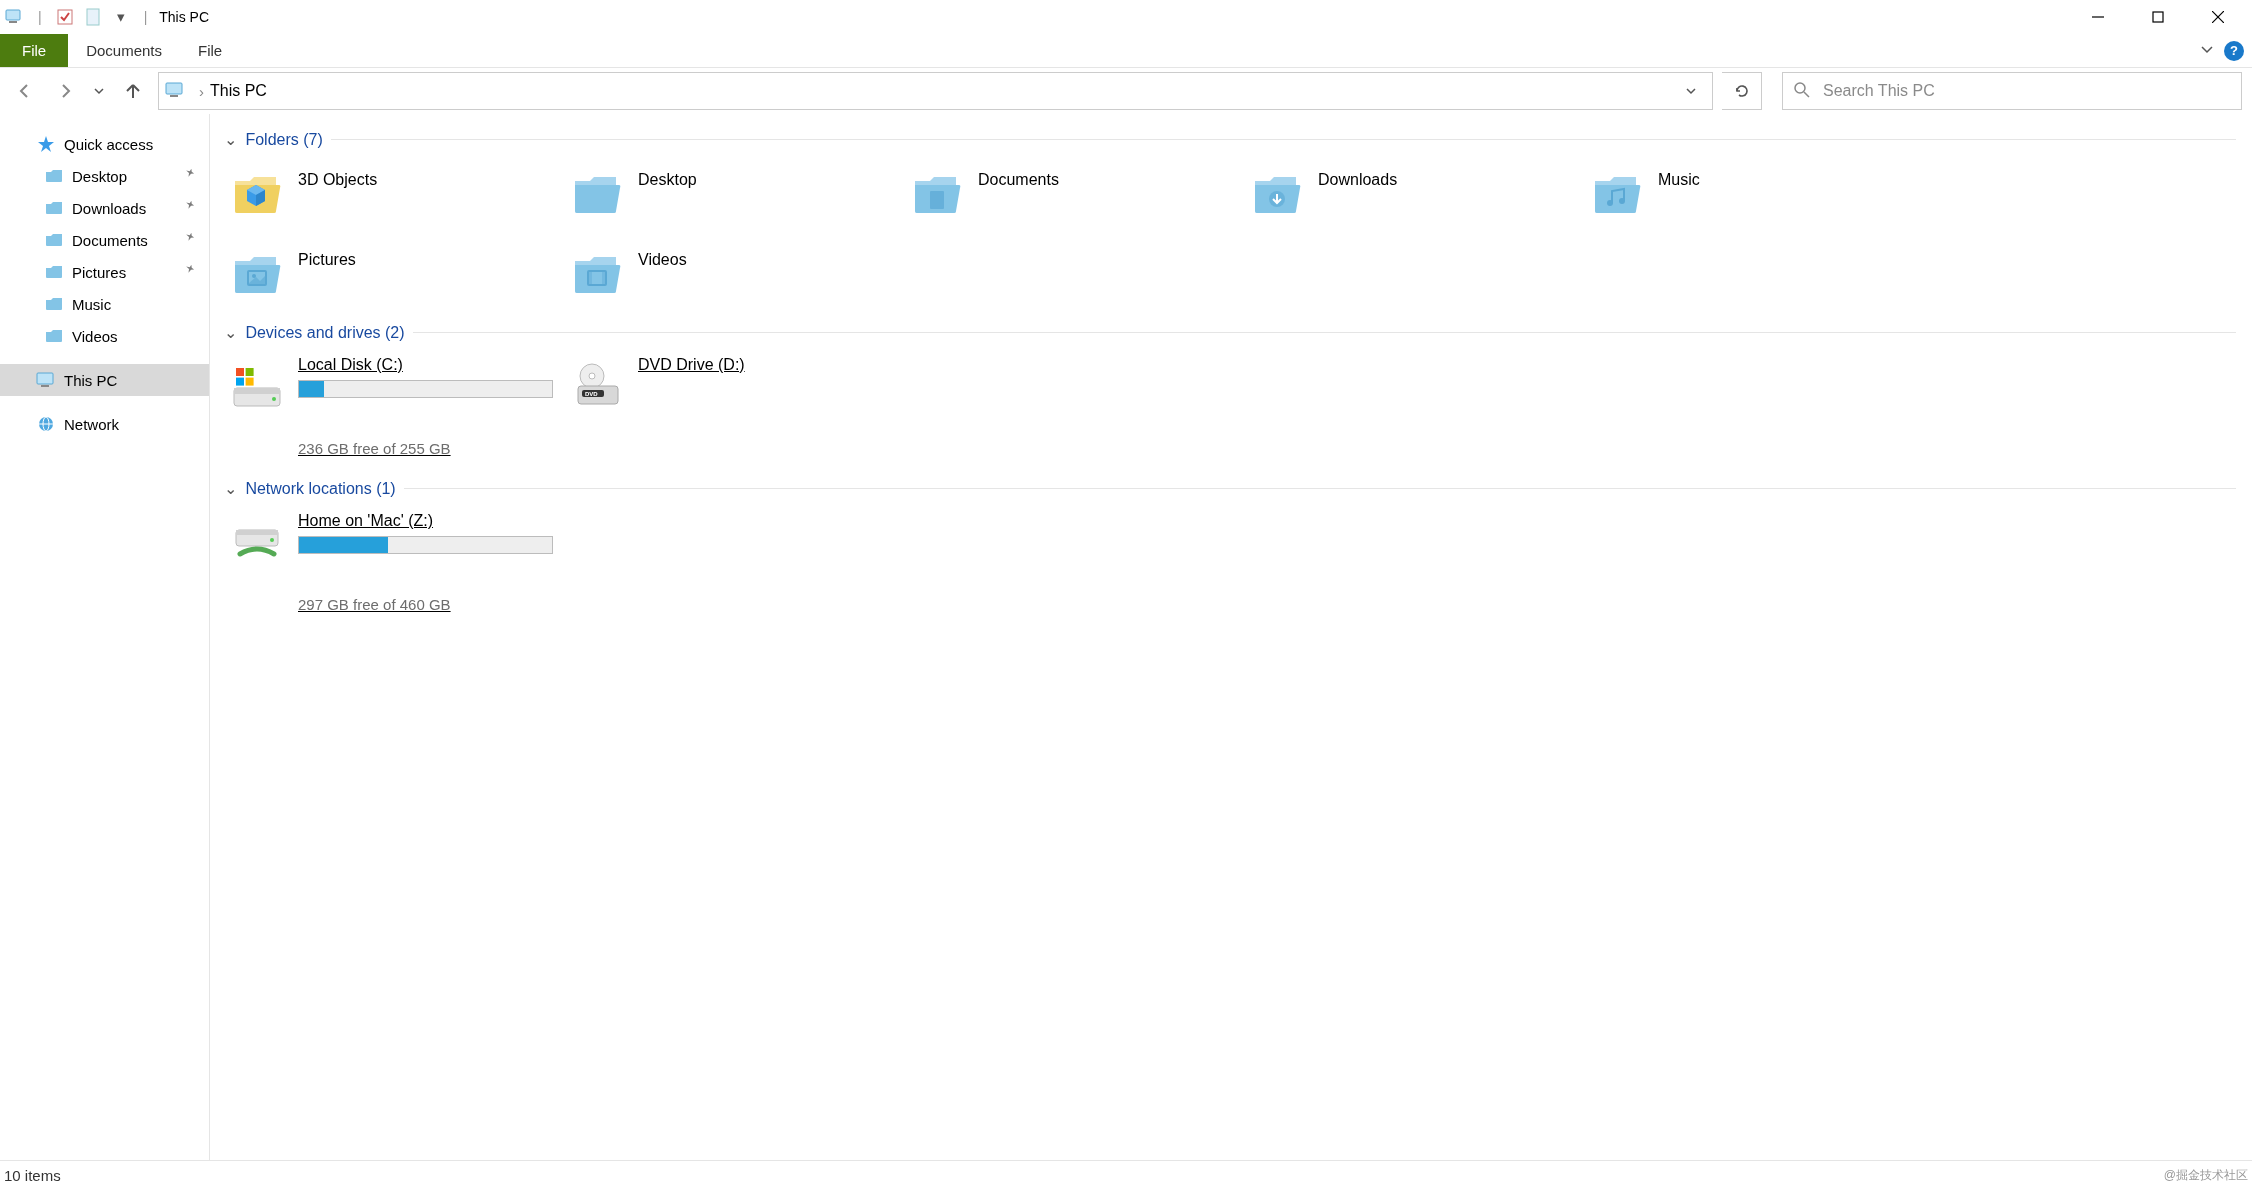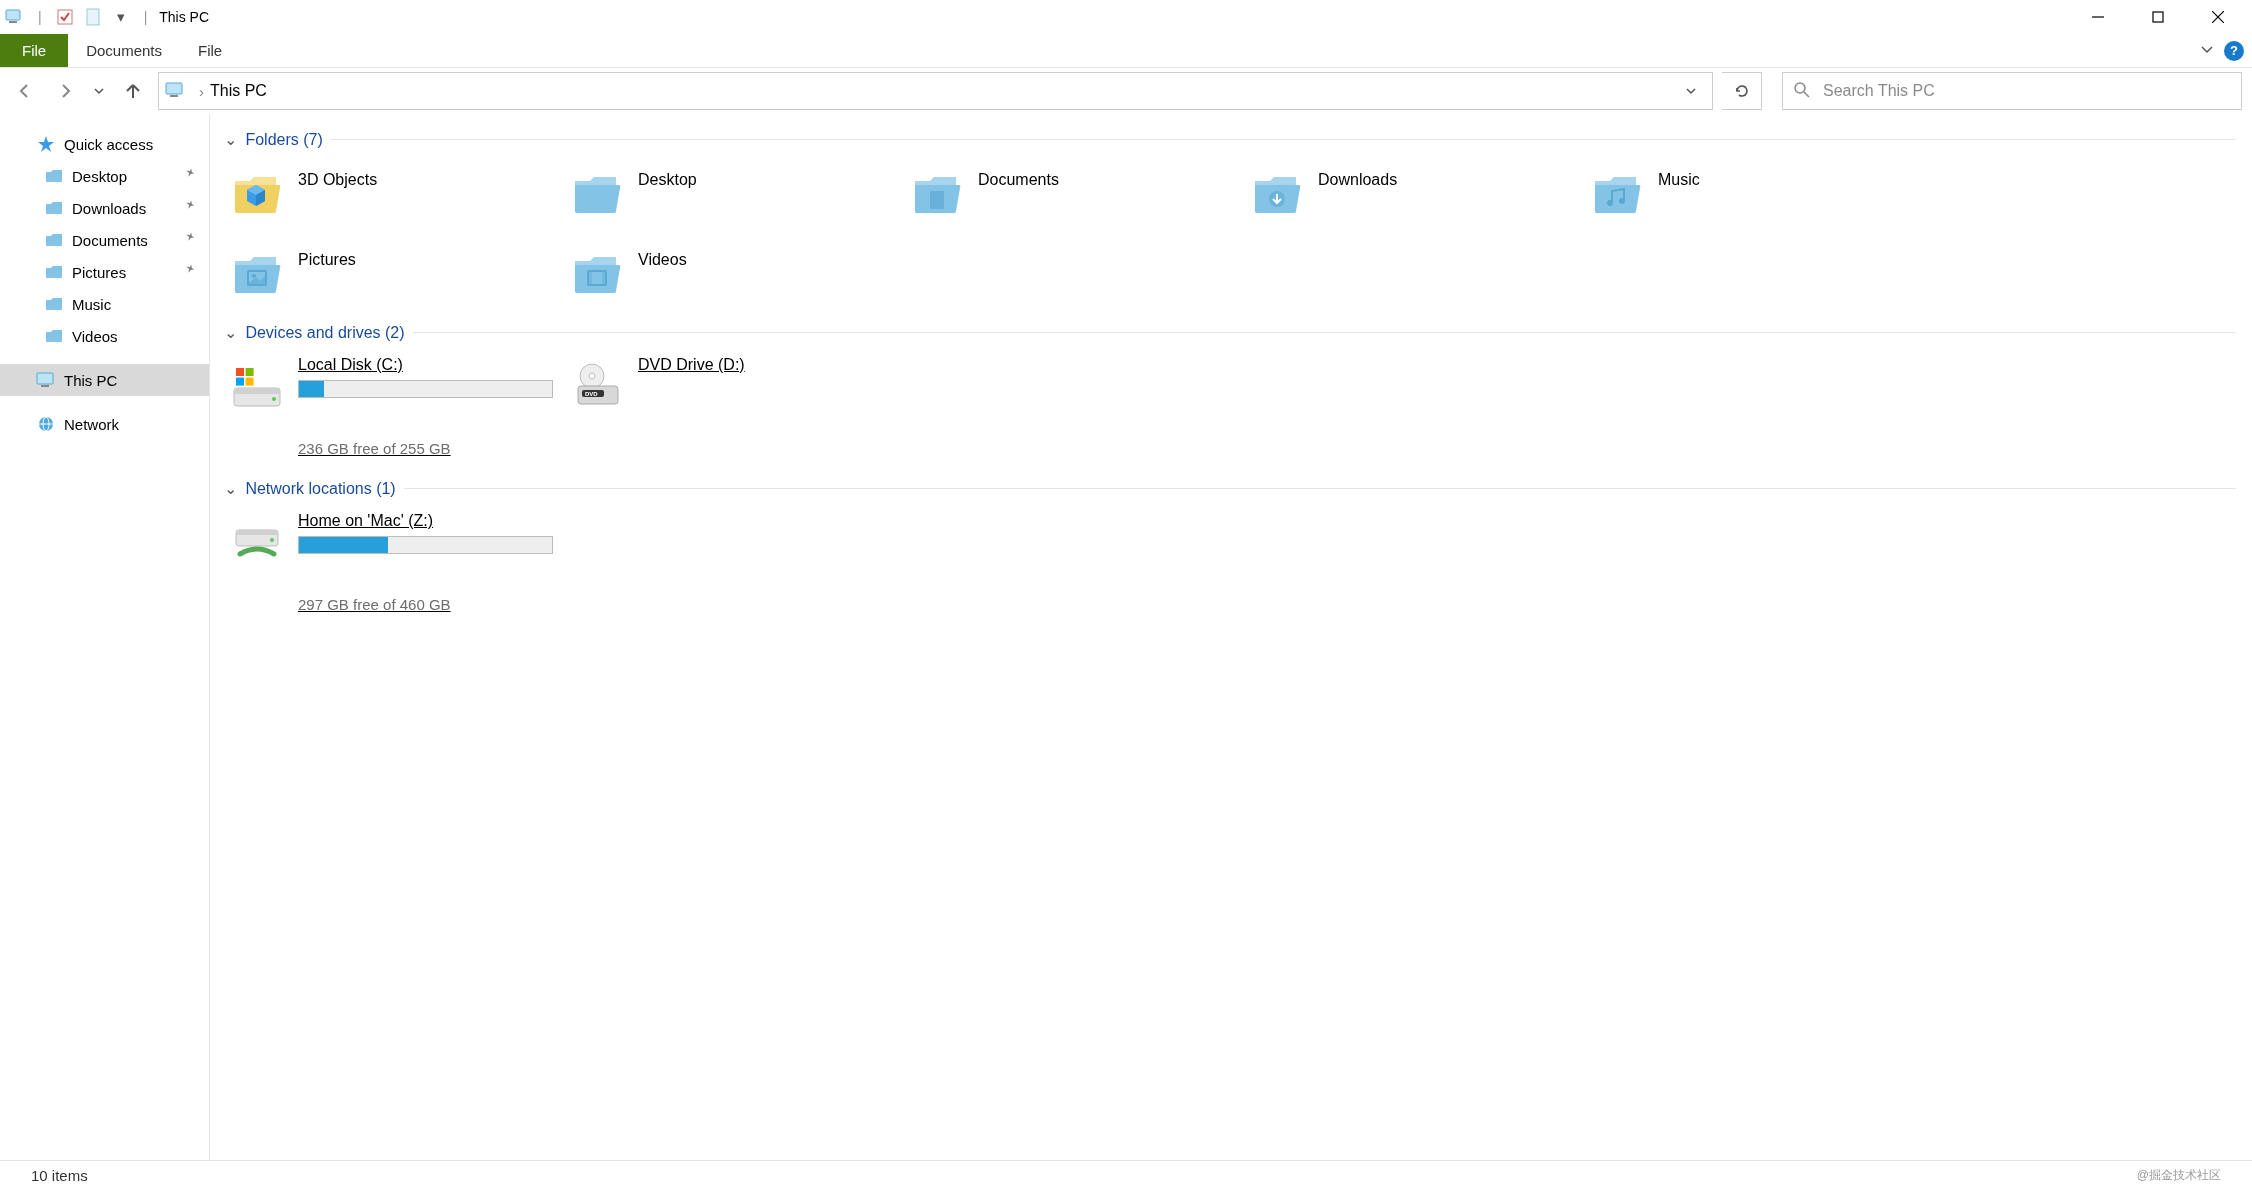--- a/index.html
+++ b/index.html
@@ -68,21 +68,21 @@
     .drive-icon-wrap { width: 54px; height: 54px; margin-right: 14px; display:flex; align-items:flex-end; justify-content:center;}
     .drive-info { flex: 1; }
     .drive-name { font-size: 16px; margin-bottom: 6px; }
     .drive-bar { width: 255px; height: 18px; border: 1px solid #bcbcbc; background: #eee; position: relative; margin-bottom: 4px; }
     .drive-bar-fill { height: 100%; background: #26a0da; }
     .drive-free { font-size: 15px; color: #6d6d6d; margin-top: 42px; }
 
     .drives-row { display:flex; flex-wrap:wrap; }
 
     
-    .statusbar { height: 30px; border-top: 1px solid #e5e5e5; display: flex; align-items: center; padding: 0 31px; font-size: 15px; color: #333; }
+    .statusbar { height: 30px; border-top: 1px solid #e5e5e5; display: flex; align-items: center; padding: 0 4px; font-size: 15px; color: #333; }
     .statusbar-right { margin-left: auto; font-size: 12px; color: #999; }
 
     
     .folder-back { fill: #a6d4ee; }
     .folder-front { fill: #83c4e6; }
     .folder-glyph { fill: #5aa8d4; }
     .yellow-folder-back { fill: #f7e199; }
     .yellow-folder-front { fill: #f0d060; }
   </style>
 </head>

